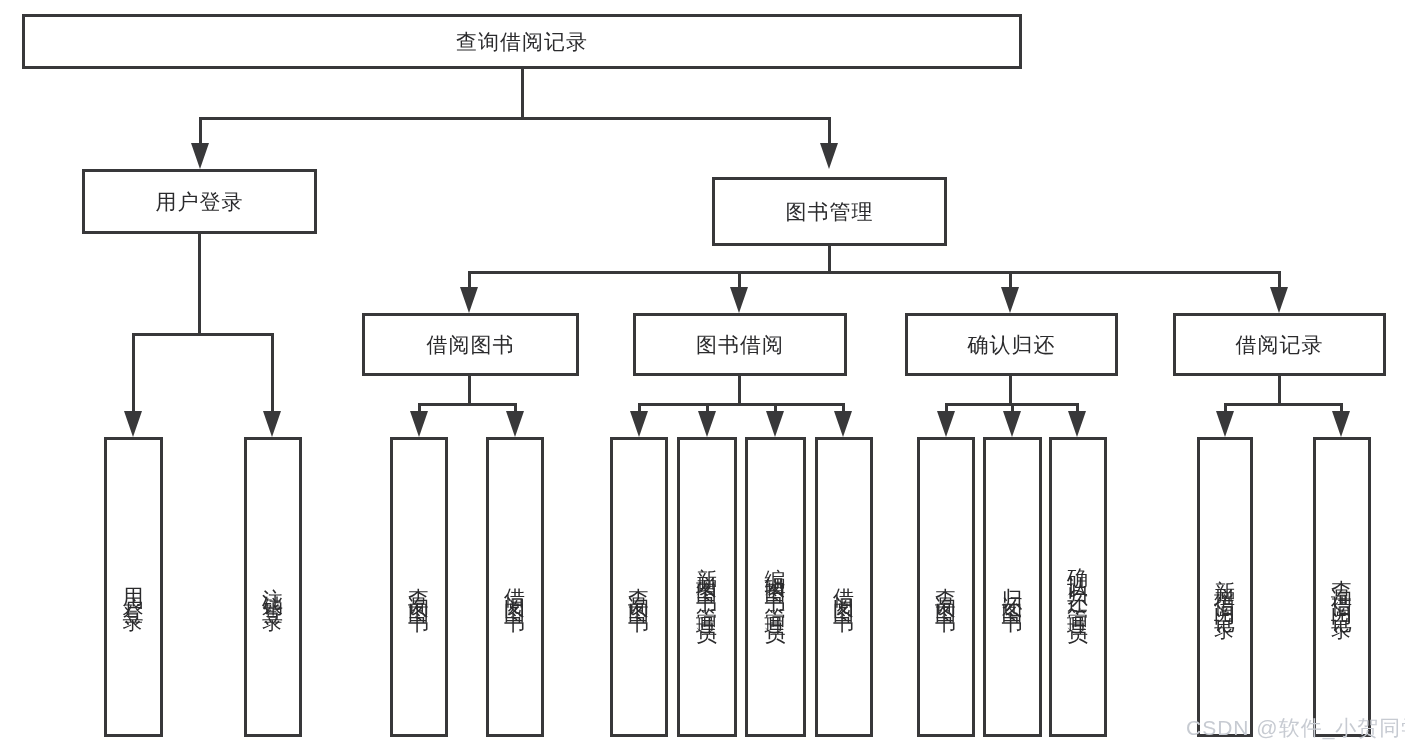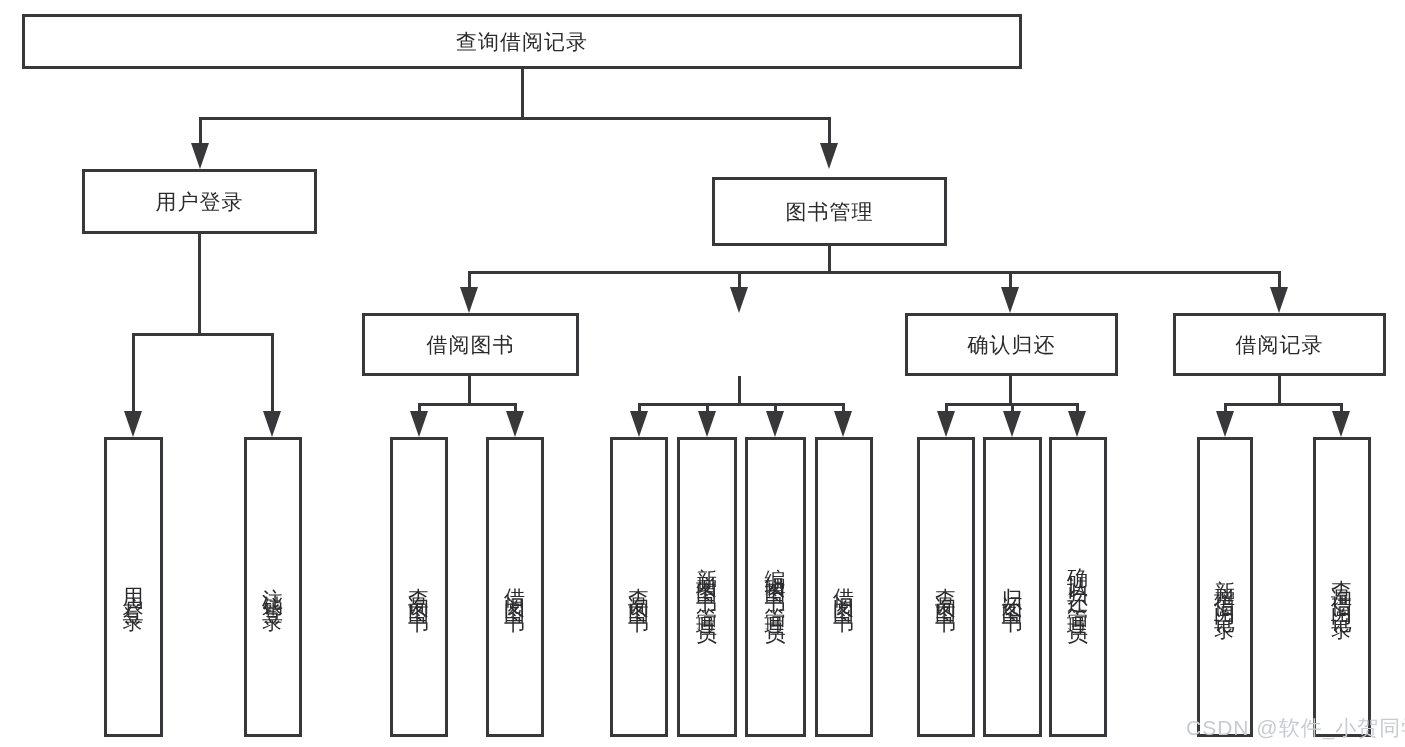--- a/index.html
+++ b/index.html
@@ -103,20 +103,23 @@
   <div class="node" style="left:82px;top:169px;width:235px;height:65px">
     <span>用户登录</span>
   </div>
   <div class="node" style="left:712px;top:177px;width:235px;height:69px">
     <span>图书管理</span>
   </div>
 
   <div class="node" style="left:362px;top:313px;width:217px;height:63px">
     <span>借阅图书</span>
   </div>
+  <div class="node" style="left:633px;top:313px;width:214px;height:63px">
+    <span>图书借阅</span>
+  </div>
   <div class="node" style="left:905px;top:313px;width:213px;height:63px">
     <span>确认归还</span>
   </div>
   <div class="node" style="left:1173px;top:313px;width:213px;height:63px">
     <span>借阅记录</span>
   </div>
 
   <div class="node leaf" style="left:104px;top:437px;width:59px;height:300px">
     <span>用户登录</span>
   </div>

